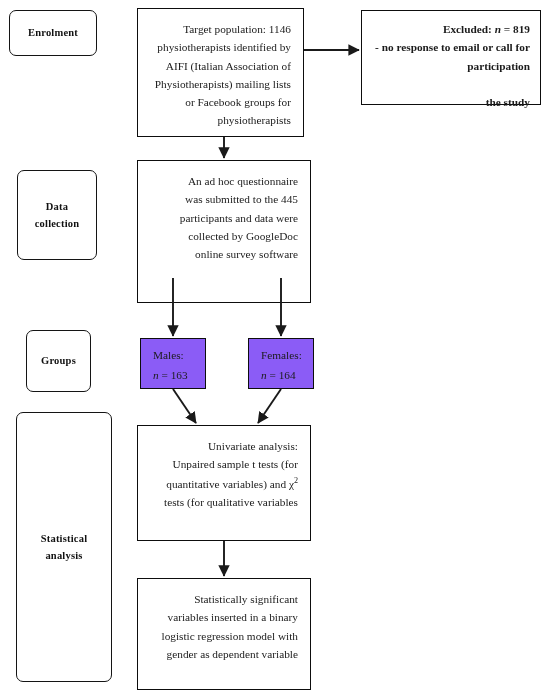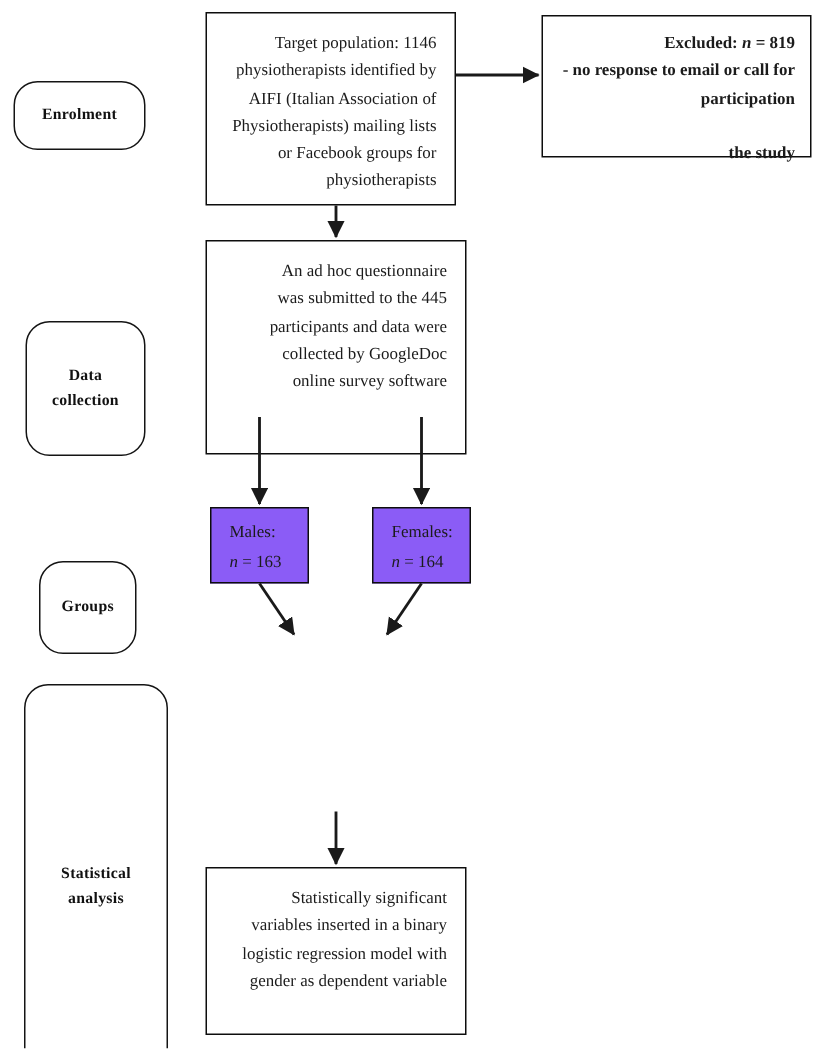--- a/index.html
+++ b/index.html
@@ -13,32 +13,31 @@
     height: 699px;
     background: #ffffff;
     font-family: "Liberation Serif", "DejaVu Serif", serif;
     color: #1a1a1a;
     overflow: hidden;
   }
   .stage-box {
     position: absolute;
     box-sizing: border-box;
     border: 1.4px solid #141414;
-    border-radius: 16px;
+    border-radius: 7px;
     background: #ffffff;
     display: flex;
     align-items: center;
     justify-content: center;
     text-align: center;
     font-weight: bold;
     font-size: 10.5px;
     line-height: 1.65;
     letter-spacing: 0.2px;
     color: #111111;
-    margin-top: 44px;
   }
   .stage-box .stage-label { display: block; padding: 0 4px; }
   .flow-box {
     position: absolute;
     box-sizing: border-box;
     border: 1.9px solid #0d0d0d;
     background: #ffffff;
     color: #1b1b1b;
     font-size: 11.3px;
     line-height: 1.62;
@@ -136,20 +135,28 @@
     </span>
   </div>
 
   <div class="small-box" style="left:248px; top:338px; width:66px; height:51px;">
     <span class="flow-text">
       <span>Females:</span><br>
       <em class="ital">n</em><span> = 164</span>
     </span>
   </div>
 
+  <div class="flow-box" style="left:137px; top:425px; width:174px; height:116px;">
+    <span class="flow-text">
+      <span>Univariate analysis:</span><br>
+      <span>Unpaired sample t tests (for</span><br>
+      <span>quantitative variables) and </span><span>χ</span><sup class="chi">2</sup><br>
+      <span>tests (for qualitative variables</span>
+    </span>
+  </div>
 
   <div class="flow-box" style="left:137px; top:578px; width:174px; height:112px;">
     <span class="flow-text">
       <span>Statistically significant</span><br>
       <span>variables inserted in a binary</span><br>
       <span>logistic regression model with</span><br>
       <span>gender as dependent variable</span>
     </span>
   </div>
 

